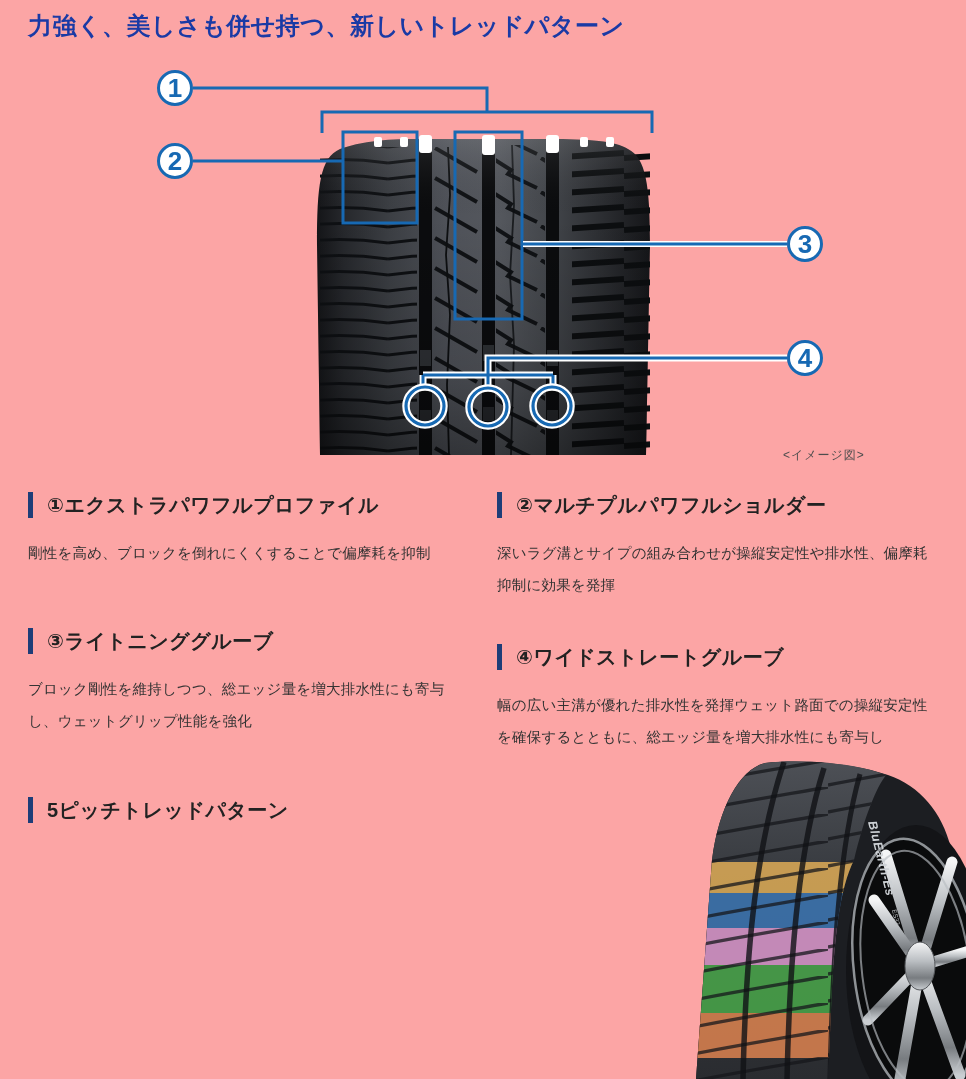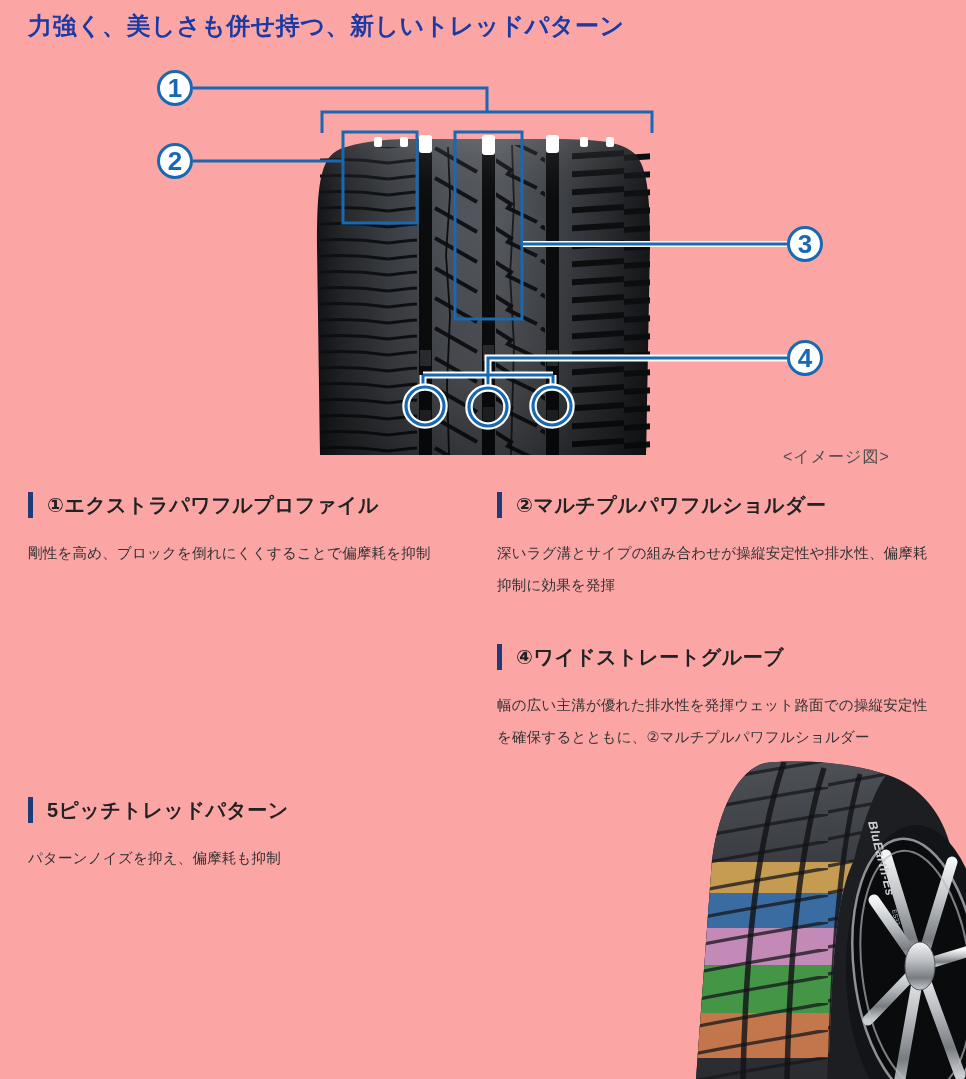--- a/index.html
+++ b/index.html
@@ -16,21 +16,21 @@
   .num-badge{
     position:absolute;width:30px;height:30px;border:3px solid #1769b3;border-radius:50%;
     color:#1769b3;font-size:26px;font-weight:bold;line-height:30px;text-align:center;
     background:#fff;
   }
   .badge-1{left:157px;top:15px;}
   .badge-2{left:157px;top:88px;}
   .badge-3{left:787px;top:171px;}
   .badge-4{left:787px;top:285px;}
   .img-caption{
-    position:absolute;left:783px;top:392px;font-size:16px;color:#4d4d4d;letter-spacing:1px;
+    position:absolute;left:783px;top:392px;font-size:12px;color:#4d4d4d;letter-spacing:1px;
   }
   .feature{position:absolute;width:445px;}
   .f1{left:28px;top:492px;} .f2{left:497px;top:492px;}
   .f3{left:28px;top:628px;} .f4{left:497px;top:628px;margin-top:16px;}
   .f5{left:28px;top:765px;margin-top:32px;}
   .feature h2{
     margin:0;padding:0 0 0 14px;border-left:5px solid #1e3d78;
     font-size:20px;line-height:26px;font-weight:bold;color:#222222;letter-spacing:0.5px;
   }
   .feature p{
@@ -160,27 +160,30 @@
   </div>
 
   <div class="feature f2">
     <h2>②マルチプルパワフルショルダー</h2>
     <p>深いラグ溝とサイプの組み合わせが操縦安定性や排水性、偏摩耗抑制に効果を発揮</p>
   </div>
   <div class="feature f1">
     <h2>①エクストラパワフルプロファイル</h2>
     <p>剛性を高め、ブロックを倒れにくくすることで偏摩耗を抑制</p>
   </div>
+  <div class="feature f3">
+    <h2>③ライトニンググルーブ</h2>
+    <p>ブロック剛性を維持しつつ、総エッジ量を増大排水性にも寄与し、ウェットグリップ性能を強化</p>
+  </div>
   <div class="feature f4">
     <h2>④ワイドストレートグルーブ</h2>
-    <p>幅の広い主溝が優れた排水性を発揮ウェット路面での操縦安定性を確保するとともに、②マルチプルパワフルショルダー</p>
+    <p>幅の広い主溝が優れた排水性を発揮ウェット路面での操縦安定性を確保するとともに、総エッジ量を増大排水性にも寄与し</p>
   </div>
   <div class="feature f5">
     <h2>5ピッチトレッドパターン</h2>
-    <p>パターンノイズを抑え、偏摩耗も抑制</p>
   </div>
 
   <div class="bottom-tire">
     <svg width="278" height="319" viewBox="0 0 278 319">
       <defs>
         <linearGradient id="btGrad" x1="0" y1="0" x2="0" y2="1">
           <stop offset="0" stop-color="#4d5056"></stop>
           <stop offset="0.35" stop-color="#383b40"></stop>
           <stop offset="1" stop-color="#2a2c30"></stop>
         </linearGradient>

